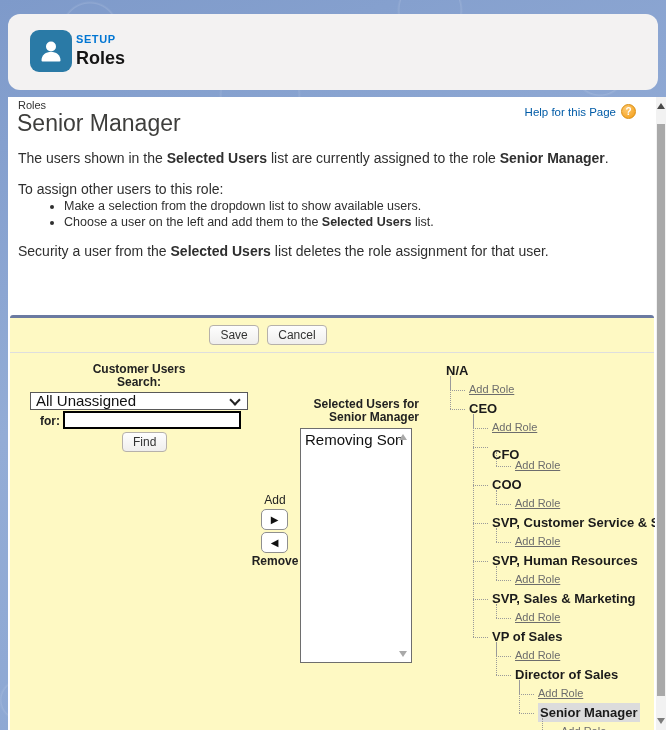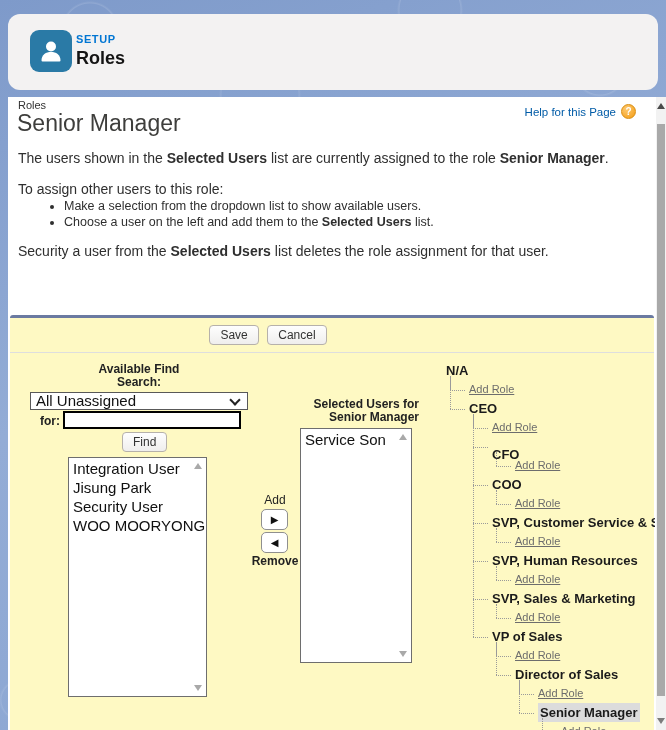--- a/index.html
+++ b/index.html
@@ -118,53 +118,45 @@
     <div class="para p3"><span>Security a user from the </span><b class="inline">Selected Users</b><span> list deletes the role assignment for that user.</span></div>
 
     <div class="section">
       <div class="btnrow top">
         <button class="btn">Save</button>
         <button class="btn">Cancel</button>
       </div>
       <div class="divider"></div>
 
       <div class="avail-head">
-        <div>Available Find</div>
+        <div>Customer Users</div>
         <div>Search:</div>
       </div>
 
       <div class="selbox">
         <span>All Unassigned</span>
         <span class="chev"></span>
       </div>
 
       <div class="for-label">for:</div>
       <input class="search-input" type="text" value="" style="">
       <button class="btn find-btn">Find</button>
 
-      <div class="listbox lb-avail" id="availableList">
-          <div class="lb-item">Integration User</div>
-          <div class="lb-item">Jisung Park</div>
-          <div class="lb-item">Security User</div>
-          <div class="lb-item">WOO MOORYONG</div>
-          <div class="tri-up"></div>
-          <div class="tri-down"></div>
-        </div>
 
       <div class="transfer t-add">Add</div>
       <button class="tbtn add"><span>▶</span></button>
       <button class="tbtn remove"><span>◀</span></button>
       <div class="transfer t-remove">Remove</div>
 
       <div class="sel-head">
         <div>Selected Users for</div>
         <div>Senior Manager</div>
       </div>
       <div class="listbox lb-sel" id="selectedList">
-          <div class="lb-item">Service Son</div>
+          <div class="lb-item">Removing Son</div>
           <div class="tri-up"></div>
           <div class="tri-down"></div>
         </div>
 
       <div class="tree" id="treeArea">
           <div class="tree-item tree-role" style="left: 9px; top: 0px;">N/A</div>
           <div class="rail" style="left: 13px; top: 15px; height: 14px;"></div>
           <div class="rail-h" style="left: 13px; top: 29px; width: 15px;"></div>
           <div class="tree-item tree-link" style="left: 32px; top: 19px;">Add Role</div>
           <div class="rail" style="left: 13px; top: 15px; height: 33px;"></div>

